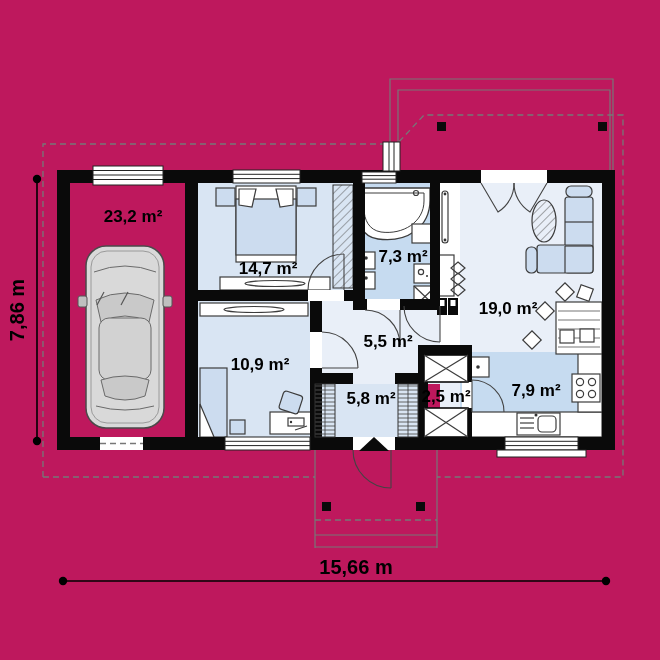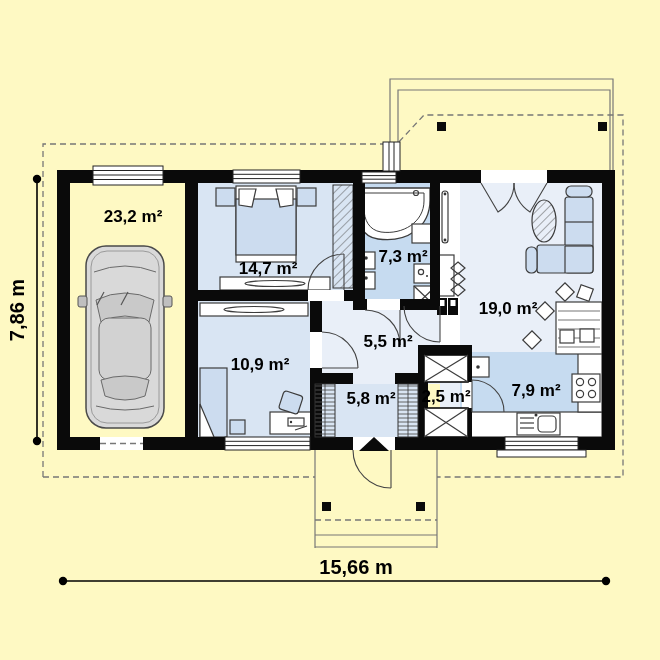--- a/index.html
+++ b/index.html
@@ -1,16 +1,16 @@
 <!DOCTYPE html>
 <html style="--wall: #0a0a0a; --floor_light: #d9e5f3; --floor_medium: #c6dbf0; --floor_pale: #e9eff8; --furniture_blue: #ccdcef; --dashed_line: #777777;"><head>
 <meta charset="utf-8">
 <style>
   html,body{margin:0;padding:0;background:#ffffff;}
-  .stage{position:relative;width:660px;height:660px;background:#fef9c3;overflow:hidden;
+  .stage{position:relative;width:660px;height:660px;background:#be185d;overflow:hidden;
          font-family:"Liberation Sans",sans-serif;}
   svg{display:block}
   .wall{fill:var(--wall,#0a0a0a);}
   .floor-light{fill:var(--floor_light,#d9e5f3);}
   .floor-medium{fill:var(--floor_medium,#c6dbf0);}
   .floor-pale{fill:var(--floor_pale,#e9eff8);}
   .furn{fill:#ffffff;stroke:#3c3c3c;stroke-width:1.2;}
   .furn-blue{fill:var(--furniture_blue,#ccdcef);stroke:#3c3c3c;stroke-width:1.2;}
   .thin{fill:none;stroke:#3c3c3c;stroke-width:1.2;}
   .gray{fill:none;stroke:#777;stroke-width:1.2;}

